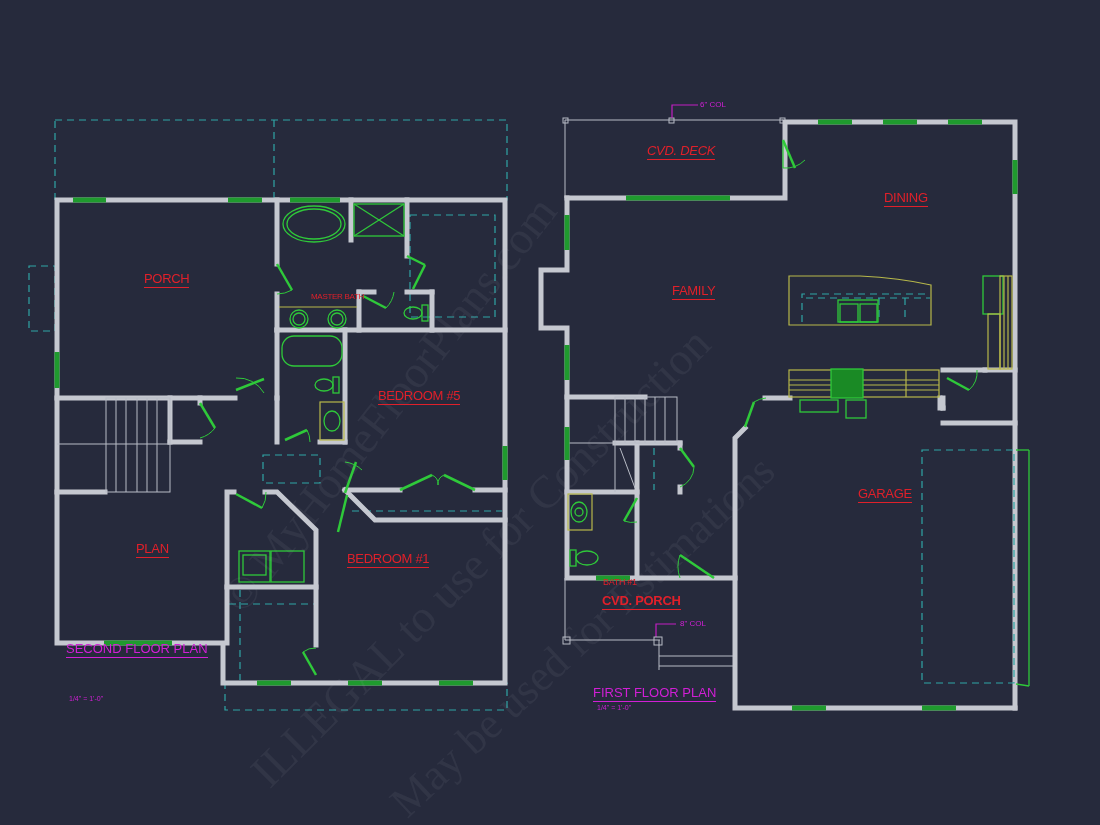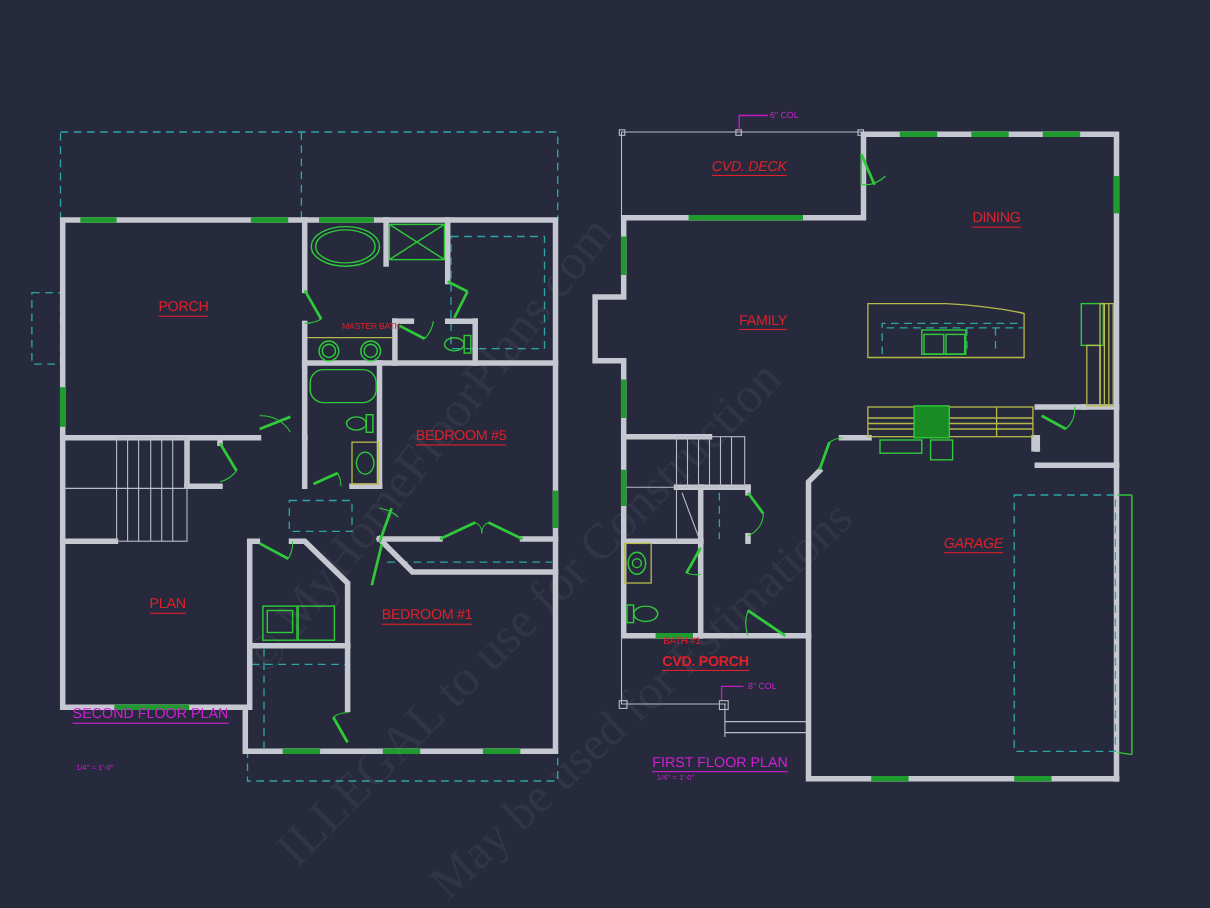--- a/index.html
+++ b/index.html
@@ -267,19 +267,19 @@
 <div class="lbl small" style="left:311px; top:262px;">MASTER BATH</div>
 <div class="lbl" style="left:378px; top:389px;">BEDROOM #5</div>
 <div class="lbl" style="left:347px; top:552px;">BEDROOM #1</div>
 <div class="lbl" style="left:136px; top:542px;">PLAN</div>
 <div class="plan-title" style="left:66px; top:642px;">SECOND FLOOR PLAN</div>
 <div class="plan-scale" style="left:69px; top:695px;">1/4" = 1'-0"</div>
 
 <div class="lbl" style="left:647px; top:144px;font-style:italic;">CVD. DECK</div>
 <div class="lbl" style="left:884px; top:158px;margin-top:33px;">DINING</div>
 <div class="lbl" style="left:672px; top:274px;margin-top:10px;">FAMILY</div>
-<div class="lbl" style="left:858px; top:487px;font-style:italic;">GARAGE</div>
+<div class="lbl" style="left:858px; top:487px;">GARAGE</div>
 <div class="lbl small" style="left:603px; top:548px; font-size:9px;">BATH #1</div>
 <div class="lbl" style="left:602px; top:594px;font-weight:bold;">CVD. PORCH</div>
 <div class="note" style="left:700px; top:100px;">6" COL</div>
 <div class="note" style="left:680px; top:619px;">8" COL</div>
 <div class="plan-title" style="left:593px; top:686px;">FIRST FLOOR PLAN</div>
 <div class="plan-scale" style="left:597px; top:704px;">1/4" = 1'-0"</div>
 
 </body></html>

